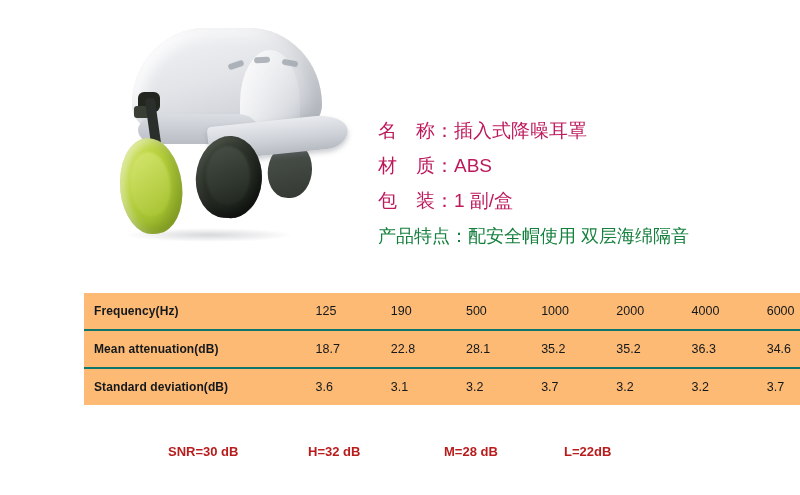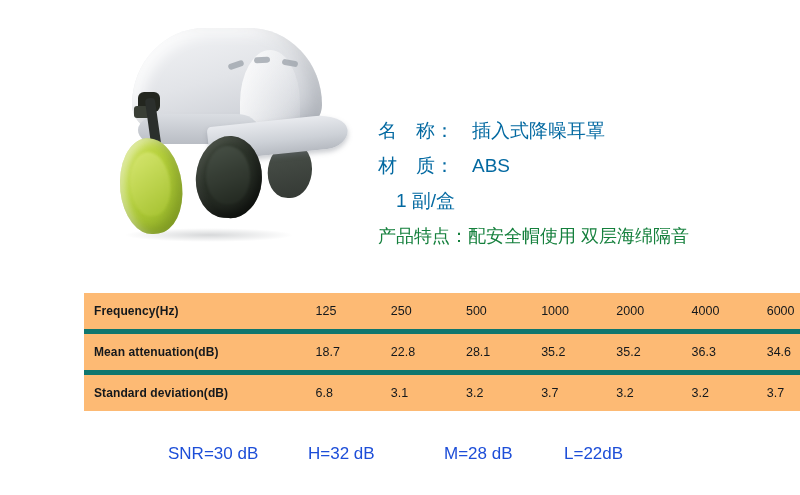--- a/index.html
+++ b/index.html
@@ -177,27 +177,27 @@
     left: 378px;
     top: 118px;
     width: 410px;
   }
   .spec-row {
     display: flex;
     align-items: baseline;
     margin-bottom: 9px;
     font-size: 19px;
     line-height: 26px;
-    color: #0369a1;
+    color: #be185d;
   }
   .spec-label {
     white-space: nowrap;
   }
   .spec-value {
-    margin-left: 18px;
+    margin-left: 0;
     white-space: nowrap;
   }
   .spec-feature {
     font-size: 18px;
     line-height: 26px;
     color: #15803d;
     white-space: nowrap;
   }
 
   
@@ -207,21 +207,21 @@
     top: 293px;
     width: 630px;
   }
   table.attn {
     border-collapse: collapse;
     width: 752px;
     background: #fdba74;
     font-size: 12px;
   }
   table.attn td {
-    border-top: 5px solid #0f766e;
+    border-top: 2px solid #0f766e;
     border-bottom: 1px solid #ffffff;
     height: 34px;
     vertical-align: middle;
     color: #14181c;
   }
   table.attn tr:first-child td { border-top: none; }
   table.attn tr:last-child td { border-bottom: none; }
 
   td.rowhead {
     width: 196px;
@@ -241,23 +241,23 @@
   
   .ratings {
     position: absolute;
     left: 84px;
     top: 444px;
     width: 630px;
     height: 24px;
   }
   .rating {
     position: absolute;
-    font-size: 17px;
-    font-weight: normal;
-    color: #1d4ed8;
+    font-size: 13px;
+    font-weight: bold;
+    color: #b91c1c;
     white-space: nowrap;
   }
   .r-snr { left: 84px; }
   .r-h   { left: 224px; }
   .r-m   { left: 360px; }
   .r-l   { left: 480px; }
 </style>
 </head>
 <body>
 
@@ -289,51 +289,52 @@
 <div class="spec-block">
   <div class="spec-row">
     <span class="spec-label">名　称：</span>
     <span class="spec-value">插入式降噪耳罩</span>
   </div>
   <div class="spec-row">
     <span class="spec-label">材　质：</span>
     <span class="spec-value">ABS</span>
   </div>
   <div class="spec-row">
+    <span class="spec-label">包　装：</span>
     <span class="spec-value">1 副/盒</span>
   </div>
   <div class="spec-feature">产品特点：配安全帽使用 双层海绵隔音</div>
 </div>
 
 <div class="table-wrap">
   <table class="attn">
     <tbody>
       <tr class="head">
         <td class="rowhead">Frequency(Hz)</td>
         <td class="val">125</td>
-        <td class="val">250</td>
+        <td class="val">190</td>
         <td class="val">500</td>
         <td class="val">1000</td>
         <td class="val">2000</td>
         <td class="val">4000</td>
         <td class="val">6000</td>
       </tr>
       <tr>
         <td class="rowhead">Mean attenuation(dB)</td>
         <td class="val">18.7</td>
         <td class="val">22.8</td>
         <td class="val">28.1</td>
         <td class="val">35.2</td>
         <td class="val">35.2</td>
         <td class="val">36.3</td>
         <td class="val">34.6</td>
       </tr>
       <tr>
         <td class="rowhead">Standard deviation(dB)</td>
-        <td class="val">6.8</td>
+        <td class="val">3.6</td>
         <td class="val">3.1</td>
         <td class="val">3.2</td>
         <td class="val">3.7</td>
         <td class="val">3.2</td>
         <td class="val">3.2</td>
         <td class="val">3.7</td>
       </tr>
     </tbody>
   </table>
 </div>

